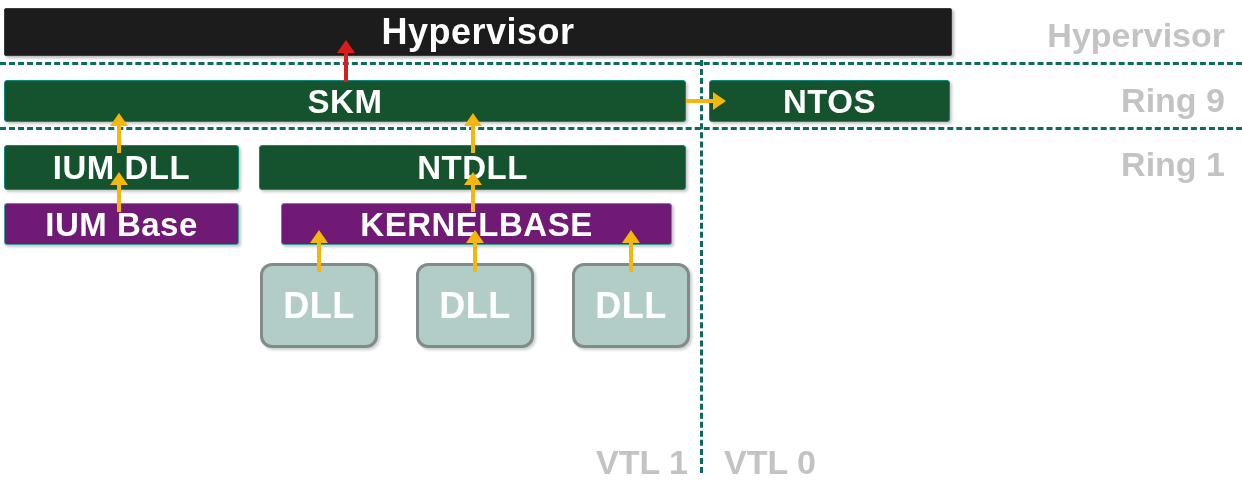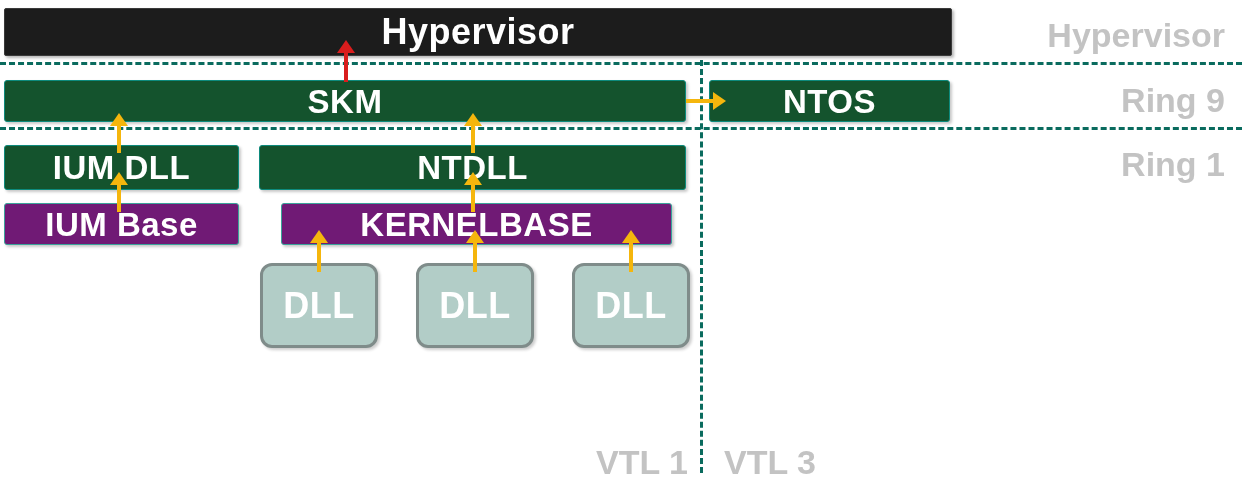--- a/index.html
+++ b/index.html
@@ -215,15 +215,15 @@
   <div class="arrow-right" style="left:686px; top:92px; width:40px;">
     <span class="shaft"></span>
     <span class="head"></span>
   </div>
 
   <div class="ring-label" style="left:935px; top:18px; width:290px;">Hypervisor</div>
   <div class="ring-label" style="left:935px; top:83px; width:290px;">Ring 9</div>
   <div class="ring-label" style="left:935px; top:147px; width:290px;">Ring 1</div>
 
   <div class="vtl-label" style="left:596px; top:445px;text-align:right;">VTL 1</div>
-  <div class="vtl-label" style="left:724px; top:445px;">VTL 3</div>
+  <div class="vtl-label" style="left:724px; top:445px;">VTL 0</div>
 
 </div>
 
 </body></html>

